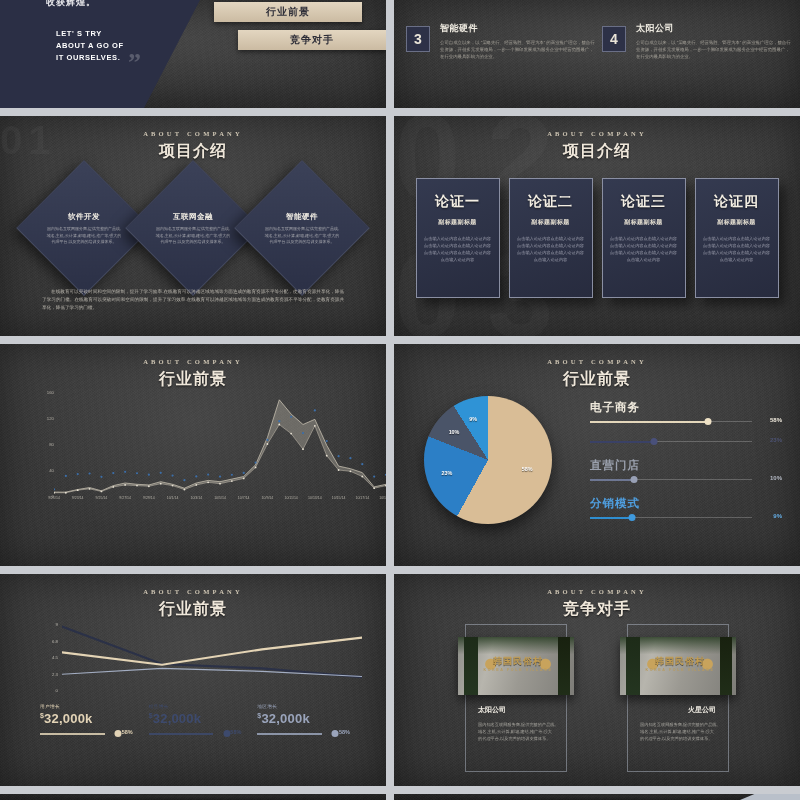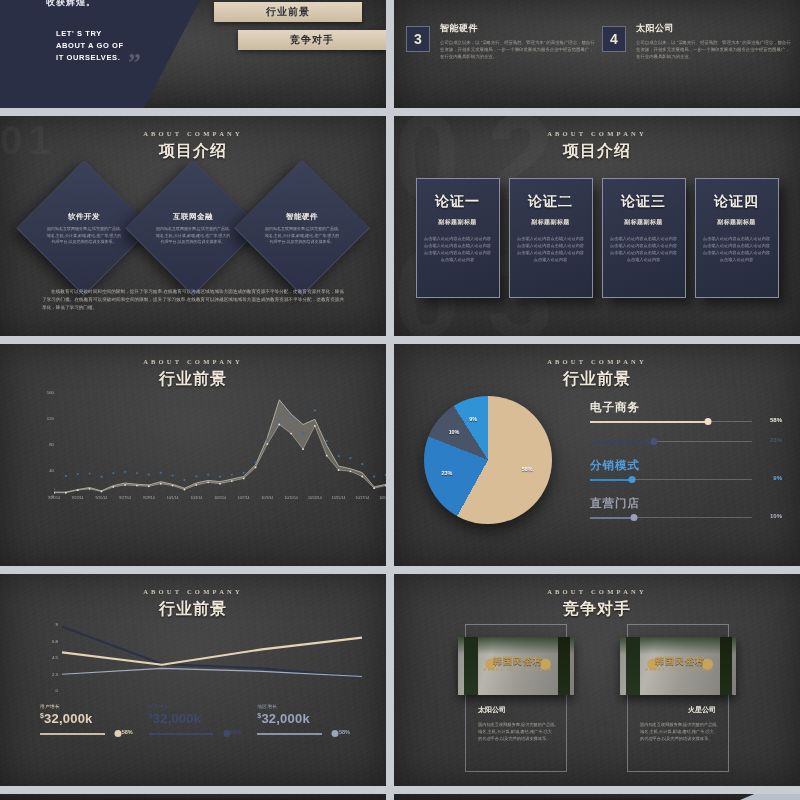--- a/index.html
+++ b/index.html
@@ -477,35 +477,35 @@
         </div>
         <div class="lg">
           <div class="lg-bar">
             <div class="lg-line"></div>
             <div class="lg-fill" style="background:#3a4166;width:63.65px"></div>
             <div class="lg-dot" style="background:#49507a;left:63.65px"></div>
             <div class="lg-pct" style="color:#4c5272">23%</div>
           </div>
         </div>
         <div class="lg">
+          <div class="lg-name" style="color:#9aa0ad">直营门店</div>
+          <div class="lg-bar">
+            <div class="lg-line"></div>
+            <div class="lg-fill" style="background:#6e7793;width:43.5px"></div>
+            <div class="lg-dot" style="background:#98a0b5;left:43.5px"></div>
+            <div class="lg-pct" style="color:#b4b9c4">10%</div>
+          </div>
+        </div>
+        <div class="lg">
           <div class="lg-name" style="color:#4f9fe0">分销模式</div>
           <div class="lg-bar">
             <div class="lg-line"></div>
             <div class="lg-fill" style="background:#2f8ed0;width:41.95px"></div>
             <div class="lg-dot" style="background:#3f9ade;left:41.95px"></div>
             <div class="lg-pct" style="color:#65aee6">9%</div>
-          </div>
-        </div>
-        <div class="lg">
-          <div class="lg-name" style="color:#9aa0ad">直营门店</div>
-          <div class="lg-bar">
-            <div class="lg-line"></div>
-            <div class="lg-fill" style="background:#6e7793;width:43.5px"></div>
-            <div class="lg-dot" style="background:#98a0b5;left:43.5px"></div>
-            <div class="lg-pct" style="color:#b4b9c4">10%</div>
           </div>
         </div>
       </div>
   </div>
 
   <div class="slide r4 cL">
     <div class="hd">
       <div class="eng">ABOUT COMPANY</div>
       <div class="cn">行业前景</div>
     </div>

